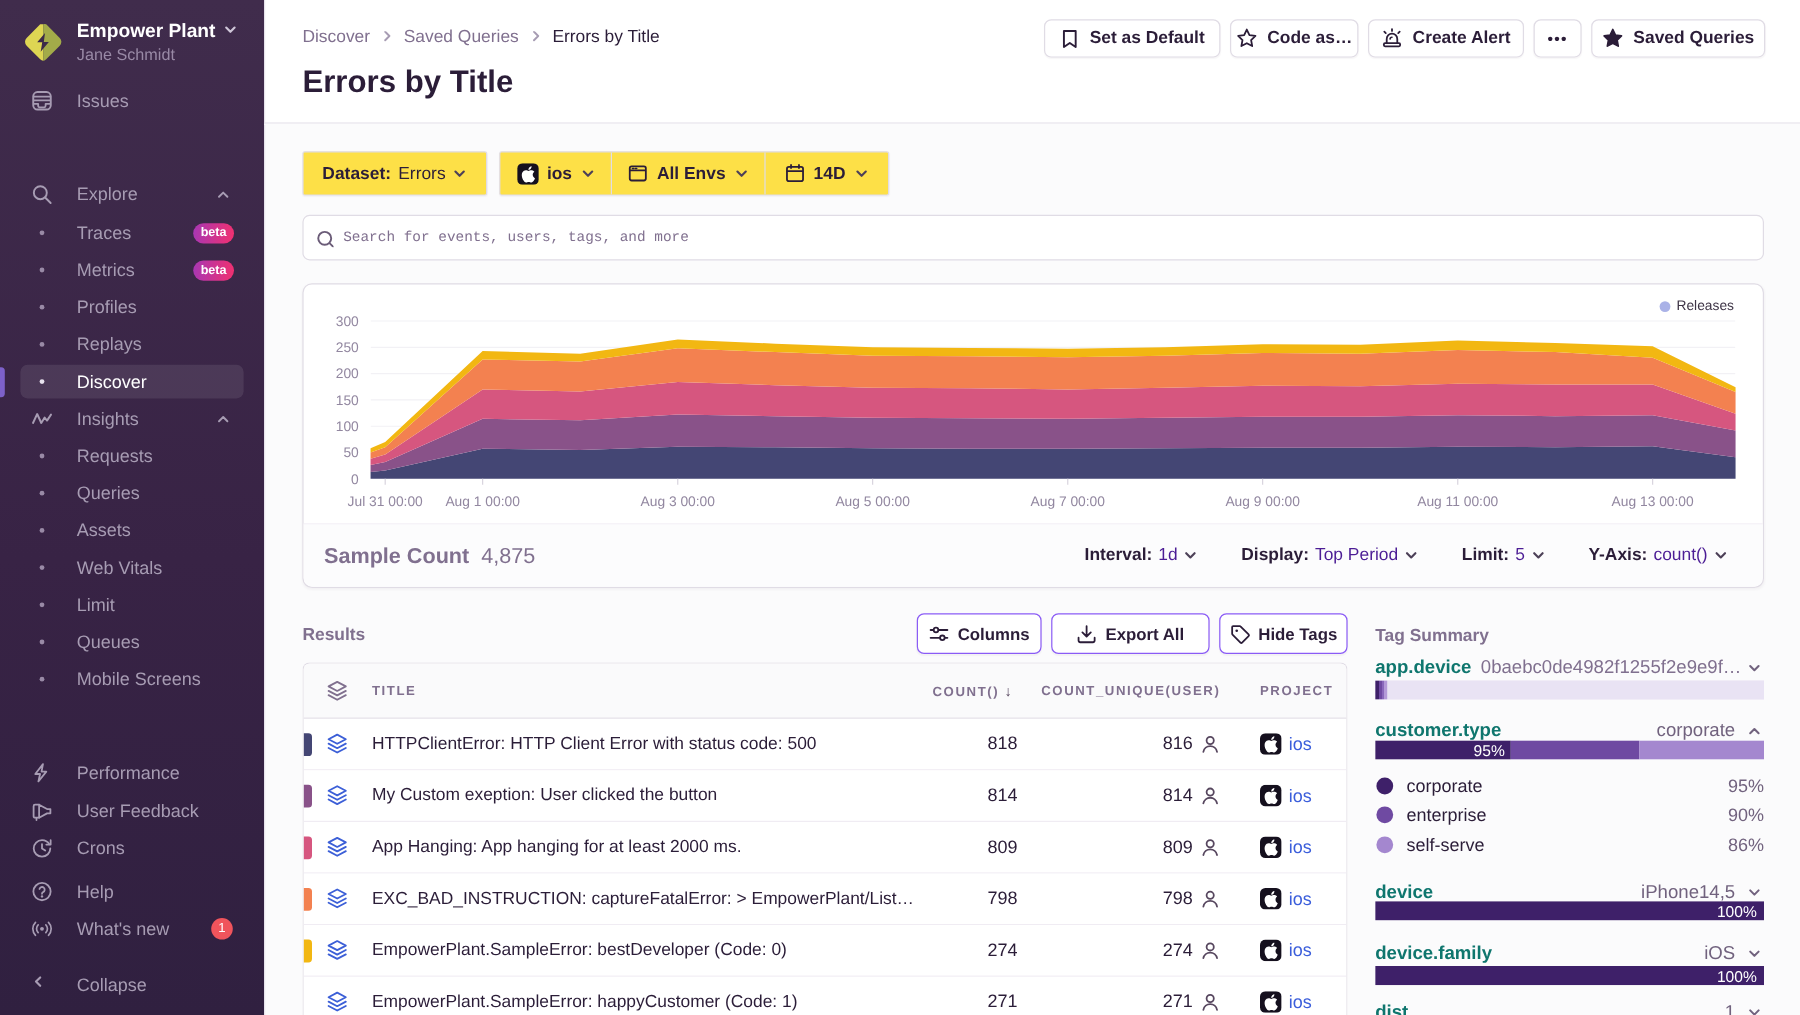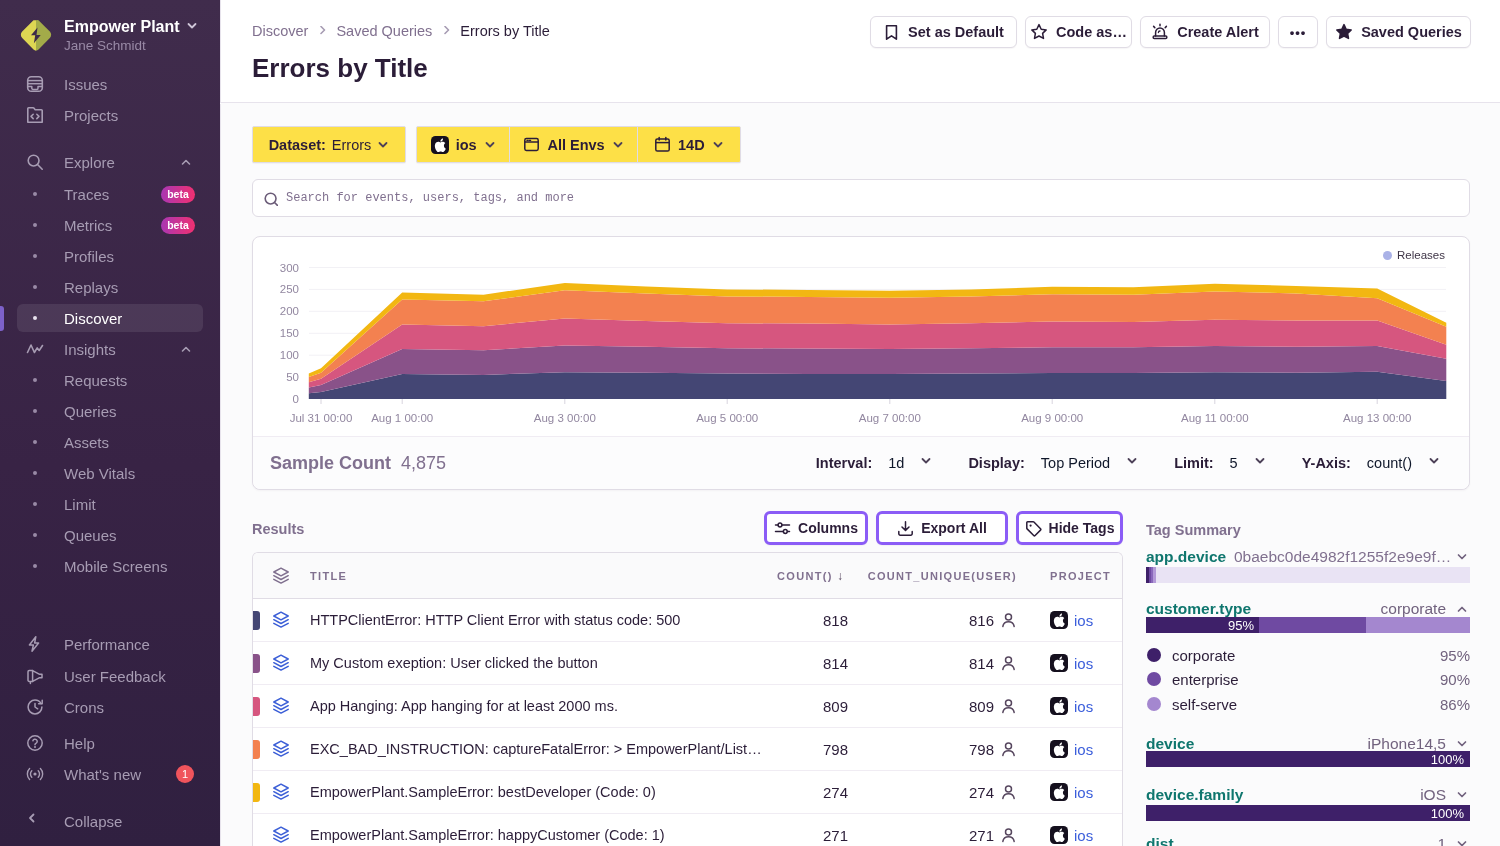--- a/index.html
+++ b/index.html
@@ -42,27 +42,27 @@
 .chartcard{position:absolute;top:132px;left:31px;width:1218px;height:254px;background:#fff;border:1px solid #e0dce5;border-radius:8px;box-shadow:0 1px 2px rgba(43,29,56,.04)}
 .legend{position:absolute;top:12px;right:24px;font-size:11.5px;color:#3e3446;display:flex;align-items:center;gap:5px}
 .lgdot{width:9px;height:9px;border-radius:50%;background:#aab2e7}
 .chartsvg{position:absolute;left:0;top:0}
 .ax{font-family:"Liberation Sans",sans-serif;font-size:11.5px;fill:#9287a0}
 .ctrl{position:absolute;left:0;bottom:0;width:1216px;height:53px;border-top:1px solid #f0ecf3;background:#fcfcfd;border-radius:0 0 8px 8px;display:flex;align-items:center}
 .sc{margin-left:17px;font-size:18px}
 .sc .b{font-weight:600;color:#80708f}
 .sc .v{margin-left:10px;color:#80708f}
 .copts{margin-left:auto;margin-right:29px;display:flex;gap:36px}
-.copt{display:flex;align-items:flex-start;gap:16px;font-size:14.5px}
+.copt{display:flex;align-items:center;gap:5px;font-size:14.5px}
 .copt .b{font-weight:600;color:#2b1d38}
-.copt .v{color:#0f172a}
+.copt .v{color:#4c1d95}
 .results-head{position:absolute;top:407px;left:31px;width:871px;height:34px}
 .rlabel{position:absolute;left:0;top:10px;font-size:14.5px;font-weight:600;color:#80708f}
 .rbtns{position:absolute;right:0;top:0;display:flex;gap:8px}
-.rbtn{height:34px;background:#fff;border:3px solid #8b5cf6;border-radius:6px;display:flex;align-items:center;justify-content:center;gap:7px;font-size:14px;font-weight:600;color:#2b1d38;box-shadow:0 1px 1px rgba(43,29,56,.04)}
+.rbtn{height:34px;background:#fff;border:1px solid #8b5cf6;border-radius:6px;display:flex;align-items:center;justify-content:center;gap:7px;font-size:14px;font-weight:600;color:#2b1d38;box-shadow:0 1px 1px rgba(43,29,56,.04)}
 .tablecard{position:absolute;top:448px;left:31px;width:871px;height:321px;background:#fff;border:1px solid #e0dce5;border-radius:6px 6px 0 0;border-bottom:none;overflow:hidden}
 .thead{position:relative;height:46px;background:#fafafb;border-bottom:1px solid #e0dce5}
 .th{font-size:11px;font-weight:700;color:#80708f;letter-spacing:1.3px}
 .trow{position:relative;height:43px;border-bottom:1px solid #f0ecf3;background:#fff}
 .chip{position:absolute;left:0;top:12px;width:7px;height:19px;border-radius:0 3px 3px 0}
 .tico{position:absolute;left:18px;top:50%;transform:translateY(-50%);width:20px;height:20px}
 .ttitle{position:absolute;left:57px;top:50%;transform:translateY(-50%);font-size:14.5px;color:#2b1d38;white-space:nowrap}
 .tc1{position:absolute;right:274px;top:50%;transform:translateY(-50%);font-size:15px;color:#2b1d38;white-space:nowrap}
 .thead span{font-size:11px;font-weight:700;color:#80708f;letter-spacing:1.3px}
 .thead .tc1{right:279px}
@@ -110,29 +110,20 @@
       <span class="sicon">
         <svg class="" width="18" height="18" viewBox="0 0 18 18" fill="none">
           <rect x="1.7" y="1.7" width="14.6" height="14.6" rx="3.6" stroke="#a79cb3" stroke-width="1.6"></rect>
           <line x1="2" y1="5.6" x2="16" y2="5.6" stroke="#a79cb3" stroke-width="1.5"></line>
           <line x1="2" y1="8.7" x2="16" y2="8.7" stroke="#a79cb3" stroke-width="1.5"></line>
           <path d="M2.2 11.6h3.6v1.6a1.2 1.2 0 0 0 1.2 1.2h3.8a1.2 1.2 0 0 0 1.2-1.2v-1.6h3.8" stroke="#a79cb3" stroke-width="1.5" stroke-linecap="round" stroke-linejoin="round" fill="none"></path>
         </svg>
       </span>
       <span class="slabel">Issues</span>
     </div>
-    <div class="srow" style="top:101px">
-      <span class="sicon">
-        <svg class="" width="18" height="18" viewBox="0 0 18 18" fill="none">
-          <path d="M1.8 16.2V2.6a.8.8 0 0 1 .8-.8h4.6a.8.8 0 0 1 .6.3l1.4 1.7h6.2a.8.8 0 0 1 .8.8v11.6z" stroke="#a79cb3" stroke-width="1.6" stroke-linejoin="round"></path>
-          <path d="M7.2 8.2 5 10.4l2.2 2.2M10.8 8.2l2.2 2.2-2.2 2.2" stroke="#a79cb3" stroke-width="1.5" stroke-linecap="round" stroke-linejoin="round" fill="none"></path>
-        </svg>
-      </span>
-      <span class="slabel">Projects</span>
-    </div>
     <div class="srow" style="top:148px">
       <span class="sicon">
         <svg class="" width="18" height="18" viewBox="0 0 18 18" fill="none">
           <circle cx="7.6" cy="7.6" r="5.4" stroke="#a79cb3" stroke-width="1.6"></circle>
           <line x1="11.8" y1="11.8" x2="16.2" y2="16.2" stroke="#a79cb3" stroke-width="1.6" stroke-linecap="round"></line>
         </svg>
       </span>
       <span class="slabel">Explore</span>
       <span class="schev">
         <svg class="" width="12" height="12" viewBox="0 0 12 12" fill="none">

